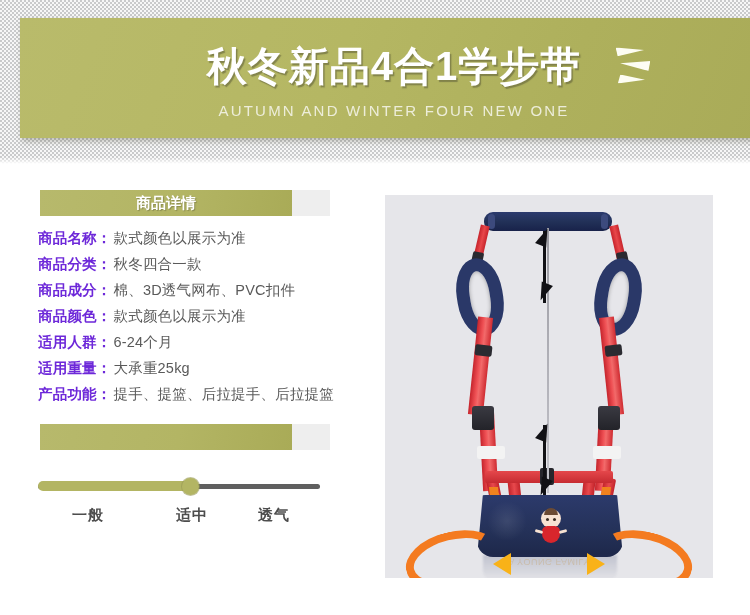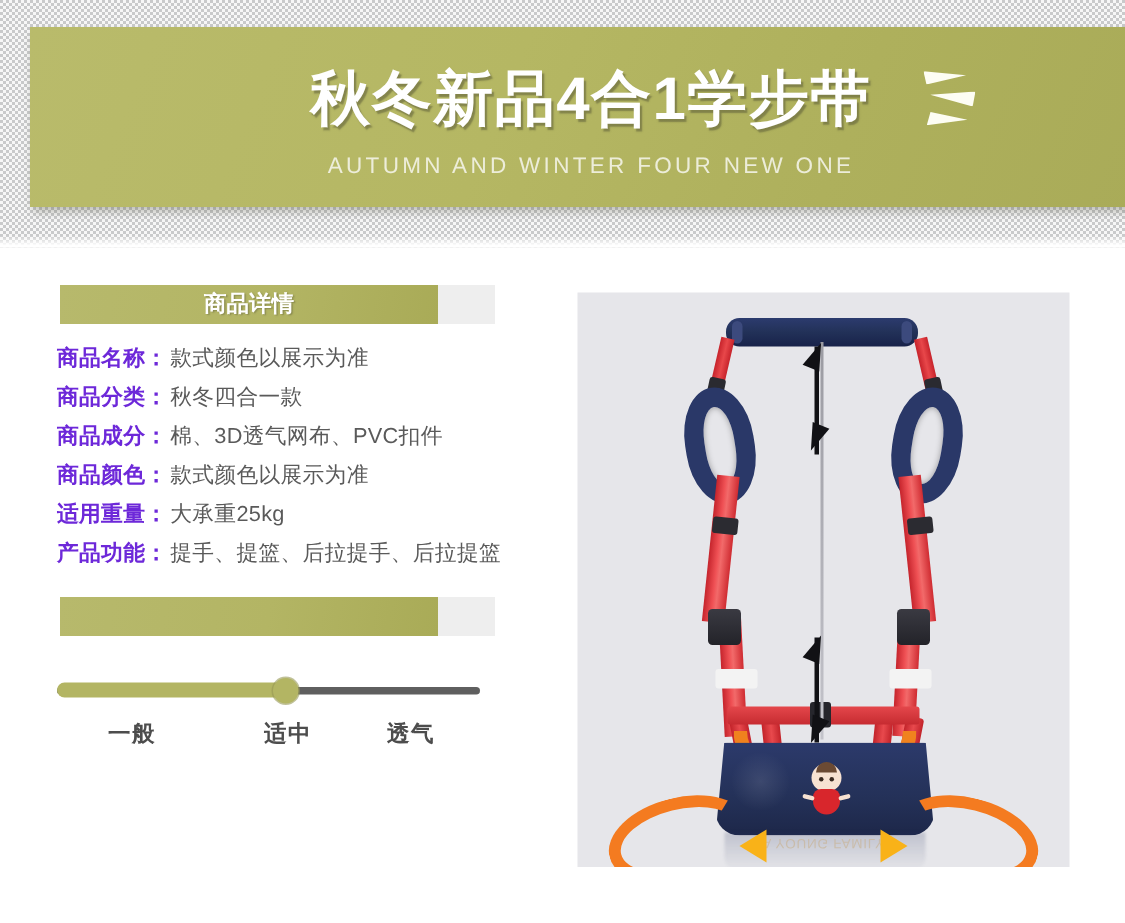--- a/index.html
+++ b/index.html
@@ -431,20 +431,24 @@
       </div>
       <div class="spec-row">
         <span class="spec-label">商品成分：</span>
         <span class="spec-value">棉、3D透气网布、PVC扣件</span>
       </div>
       <div class="spec-row">
         <span class="spec-label">商品颜色：</span>
         <span class="spec-value">款式颜色以展示为准</span>
       </div>
       <div class="spec-row">
+        <span class="spec-label">适用人群：</span>
+        <span class="spec-value">6-24个月</span>
+      </div>
+      <div class="spec-row">
         <span class="spec-label">适用重量：</span>
         <span class="spec-value">大承重25kg</span>
       </div>
       <div class="spec-row">
         <span class="spec-label">产品功能：</span>
         <span class="spec-value">提手、提篮、后拉提手、后拉提篮</span>
       </div>
     </div>
 
     <div class="breath-block">

